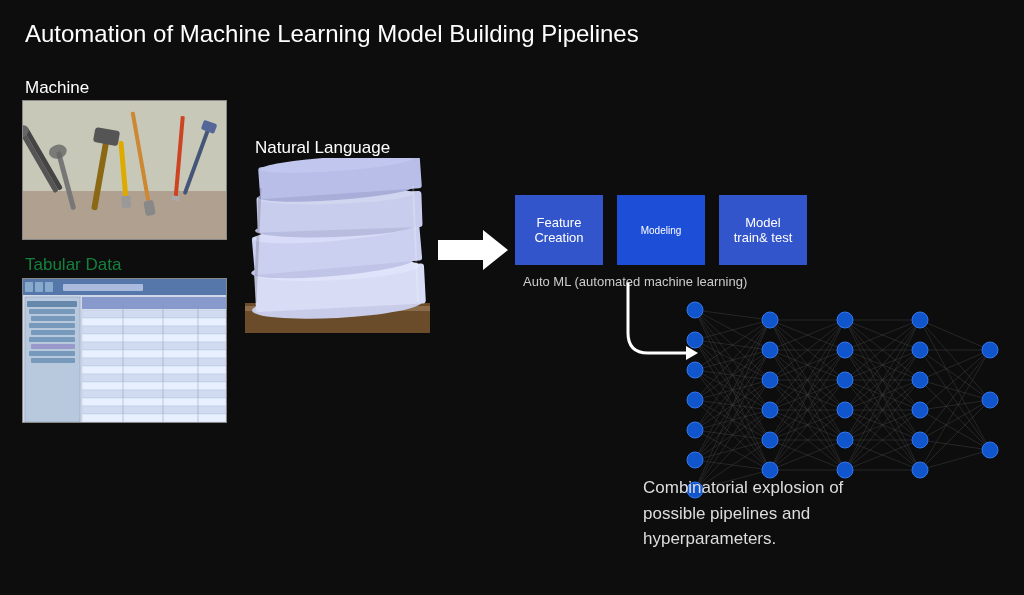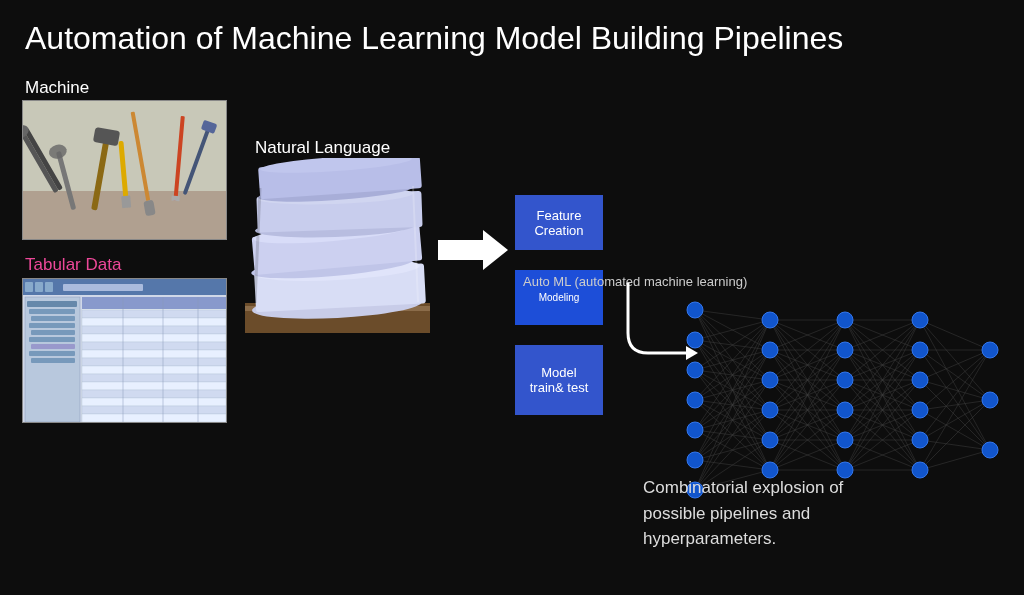--- a/index.html
+++ b/index.html
@@ -7,21 +7,21 @@
       width: 1024px;
       height: 595px;
       background: #0a0a0a;
       font-family: Arial, sans-serif;
       color: white;
       overflow: hidden;
       position: relative;
     }
 
     .main-title {
-      font-size: 32px;
+      font-size: 24px;
       font-weight: 400;
       padding: 20px 40px 10px 25px;
       color: #ffffff;
     }
 
     .slide-container {
       position: relative;
       width: 1024px;
       height: 595px;
       background: #0d0d0d;
@@ -74,21 +74,21 @@
         <rect x="163" y="18" width="14" height="10" rx="2" fill="#556699"></rect>
       </g>
 
       <g transform="rotate(-5, 100, 70)">
         <rect x="98" y="40" width="5" height="60" rx="2" fill="#ddaa00"></rect>
         <rect x="96" y="95" width="9" height="12" rx="1" fill="#999"></rect>
       </g>
     </svg>
   </div>
 
-  <div style="position:absolute; left:25px; top:255px; font-size:17px; color:#ec4899;text-align:center;">Tabular Data</div>
+  <div style="position:absolute; left:25px; top:255px; font-size:17px; color:#15803d;text-align:center;">Tabular Data</div>
 
   <div style="position:absolute; left:22px; top:278px; width:205px; height:145px; background:#c0c8d8; overflow:hidden; border:1px solid #888;">
     <svg viewBox="0 0 205 145" xmlns="http://www.w3.org/2000/svg" width="205" height="145">
       <rect width="205" height="145" fill="#d0d8e8"></rect>
 
       <rect x="0" y="0" width="205" height="16" fill="#5577aa"></rect>
       <rect x="2" y="3" width="8" height="10" rx="1" fill="#88aacc"></rect>
       <rect x="12" y="3" width="8" height="10" rx="1" fill="#88aacc"></rect>
       <rect x="22" y="3" width="8" height="10" rx="1" fill="#88aacc"></rect>
       <rect x="40" y="5" width="80" height="7" rx="1" fill="#aabbdd"></rect>
@@ -158,21 +158,21 @@
       <line x1="168" y1="28" x2="173" y2="144" stroke="rgba(255,255,255,0.2)" stroke-width="2"></line>
     </svg>
   </div>
 
   <div style="position:absolute; left:438px; top:225px;">
     <svg width="70" height="50" viewBox="0 0 70 50" xmlns="http://www.w3.org/2000/svg">
       <polygon points="0,15 45,15 45,5 70,25 45,45 45,35 0,35" fill="white"></polygon>
     </svg>
   </div>
 
-  <div style="position:absolute; left:515px; top:195px; display:flex; flex-direction:column; gap:20px;">
+  <div style="position:absolute; left:515px; top:195px; display:flex; flex-direction:row; gap:14px;">
 
     <div style="background:#3355cc; color:white; padding:10px 8px; font-size:13px; text-align:center; width:88px; min-height:55px; display:flex; align-items:center; justify-content:center;">Feature Creation</div>
 
     <div style="background:#1d4ed8; color:white; padding:10px 8px; font-size:10px; text-align:center; width:88px; min-height:55px; display:flex; align-items:center; justify-content:center;">Modeling</div>
 
     <div style="background:#3355cc; color:white; padding:20px 8px; font-size:13px; text-align:center; width:88px; min-height:55px; display:flex; align-items:center; justify-content:center;">Model train&amp; test</div>
   </div>
 
   <div style="position:absolute; left:523px; top:260px; font-size:13px; color:#cccccc;margin-top:14px;">Auto ML (automated machine learning)</div>
 

